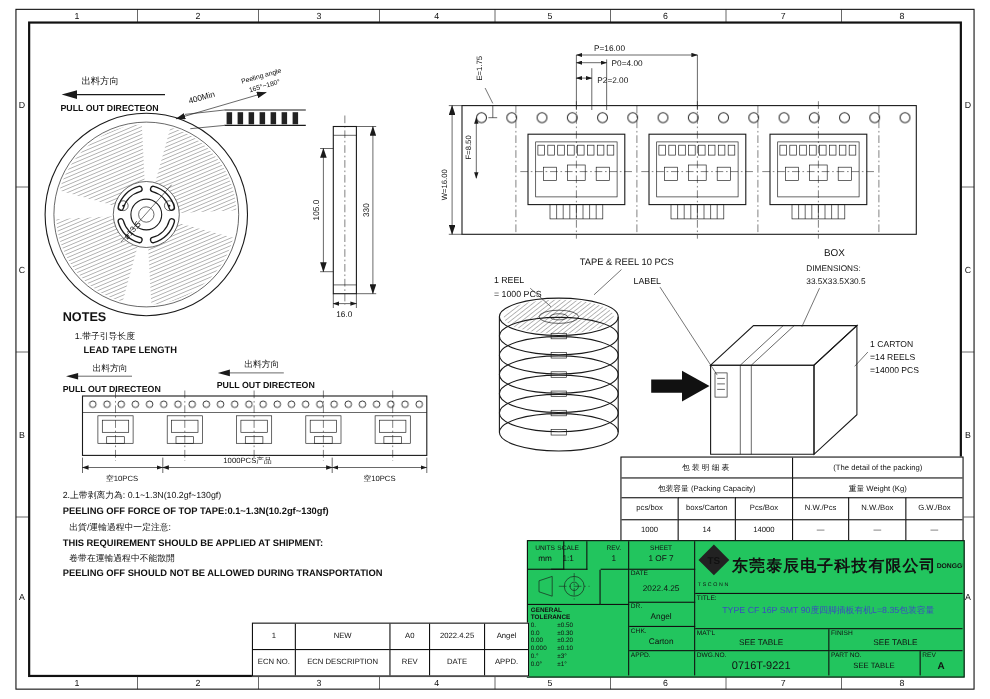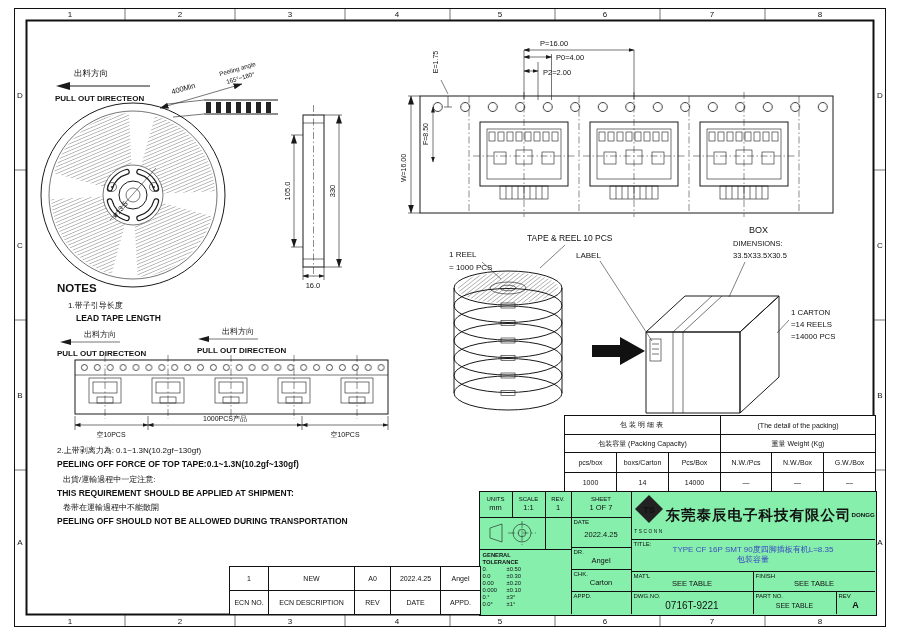--- a/index.html
+++ b/index.html
@@ -20,36 +20,36 @@
   .packing{position:absolute;left:564px;top:415px;width:312px;height:78px;border:1px solid #111;
     display:grid;grid-template-columns:51px 52px 52px 51px 52px 52px;grid-template-rows:18px 18px 20px 20px;
     font-size:7px;background:#fff}
   .packing>div{border-left:1px solid #111;border-top:1px solid #111;display:flex;align-items:center;justify-content:center;overflow:hidden}
   .packing>div.bl0{border-left:none}.packing>div.bt0{border-top:none}
   .s3{grid-column:span 3}
   .ecn{position:absolute;left:229px;top:566px;width:252px;height:49px;border:1px solid #111;
     display:grid;grid-template-columns:38px 86px 36px 50px 40px;grid-template-rows:23px 24px;font-size:7px;background:#fff}
   .ecn>div{border-left:1px solid #111;border-top:1px solid #111;display:flex;align-items:center;justify-content:center;overflow:hidden}
   .ecn>div.bl0{border-left:none}.ecn>div.bt0{border-top:none}
-  .tblock{position:absolute;left:478.5px;top:490.5px;width:398px;height:125px;border:1.5px solid #111;background:#86efac}
+  .tblock{position:absolute;left:478.5px;top:490.5px;width:398px;height:125px;border:1.5px solid #111;background:#22c55e}
   .tb{position:absolute;border-right:1px solid #111;border-bottom:1px solid #111;overflow:hidden}
   .nr{border-right:none}.nb{border-bottom:none}
   .stack{display:flex;flex-direction:column;align-items:center;justify-content:center;height:100%;gap:1px}
   .lab{font-size:6px;line-height:7px}
   .val{font-size:7.5px;line-height:8px}
   .corner{position:absolute;top:1px;left:2px;font-size:6px;line-height:7px}
   .cen{display:flex;align-items:center;justify-content:center;height:100%;font-size:7.5px;padding-top:5px}
   .tol{padding:2px 0 0 3px;font-size:5.8px;line-height:7px}
   .tolrow{display:flex}
   .tolrow span:first-child{width:24px}
   .company{display:flex;align-items:center;height:100%}
   .cname{flex:1;display:flex;align-items:center;justify-content:center}
   .cn-big{font-size:14.5px;font-weight:bold;letter-spacing:1px;line-height:17px;white-space:nowrap}
   .cn-small{font-size:6.2px;font-weight:bold;line-height:8px;white-space:nowrap}
-  .titlecell{position:relative;display:flex;flex-direction:column;align-items:center;justify-content:center}
+  .titlecell{position:relative;display:flex;flex-direction:row;align-items:center;justify-content:center}
   .blue{color:#3b4cc0;font-size:8px;line-height:10px;white-space:nowrap}
 </style>
 </head>
 <body>
 
 <svg class="draw" width="900" height="635" viewBox="0 0 900 635">
   <defs>
     <marker id="ar" viewBox="0 0 9 6" refX="8.5" refY="3" markerWidth="9" markerHeight="6" orient="auto-start-reverse" markerUnits="userSpaceOnUse">
         <path d="M0,0 L9,3 L0,6 Z" fill="#1a1a1a"></path>
       </marker>
@@ -368,21 +368,21 @@
   <div>—</div>
 </div>
 
 <div class="tblock">
   <div class="tb" style="left:0;top:0;width:33px;height:26px">
     <div class="stack">
         <div class="lab">UNITS</div>
         <div class="val">mm</div>
       </div>
   </div>
-  <div class="tb" style="left:33px;top:0;width:33px;height:26px">
+  <div class="tb" style="left:21px;top:0;width:33px;height:26px">
     <div class="stack">
         <div class="lab">SCALE</div>
         <div class="val">1:1</div>
       </div>
   </div>
   <div class="tb" style="left:66px;top:0;width:26px;height:26px">
     <div class="stack">
         <div class="lab">REV.</div>
         <div class="val">1</div>
       </div>

